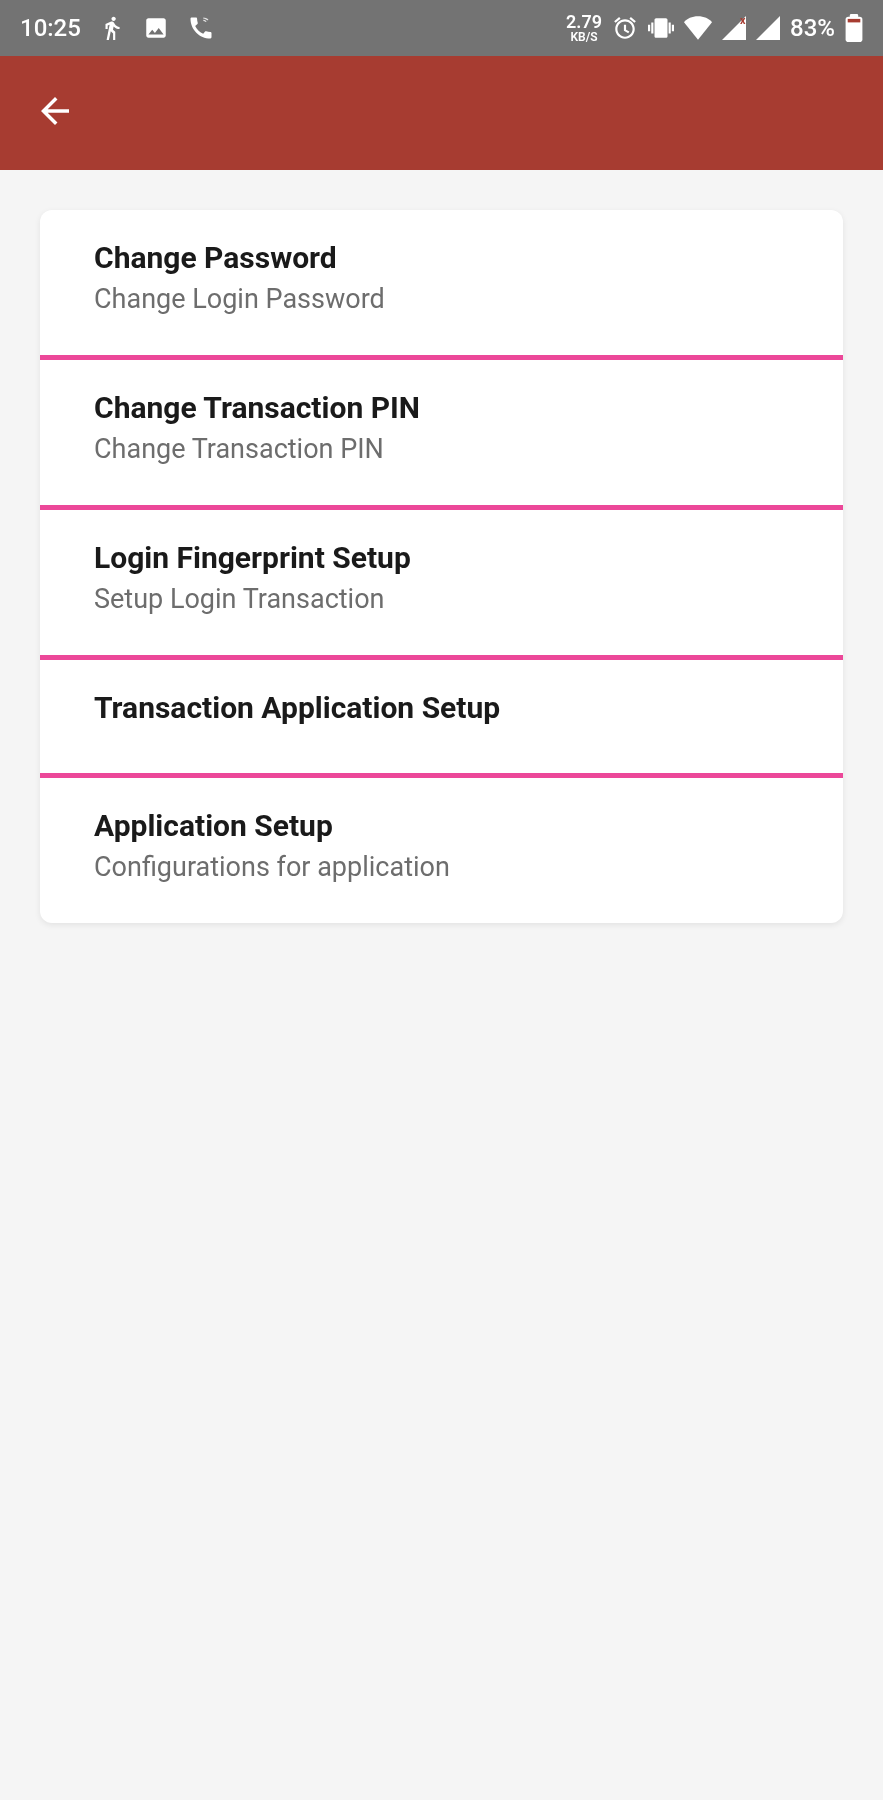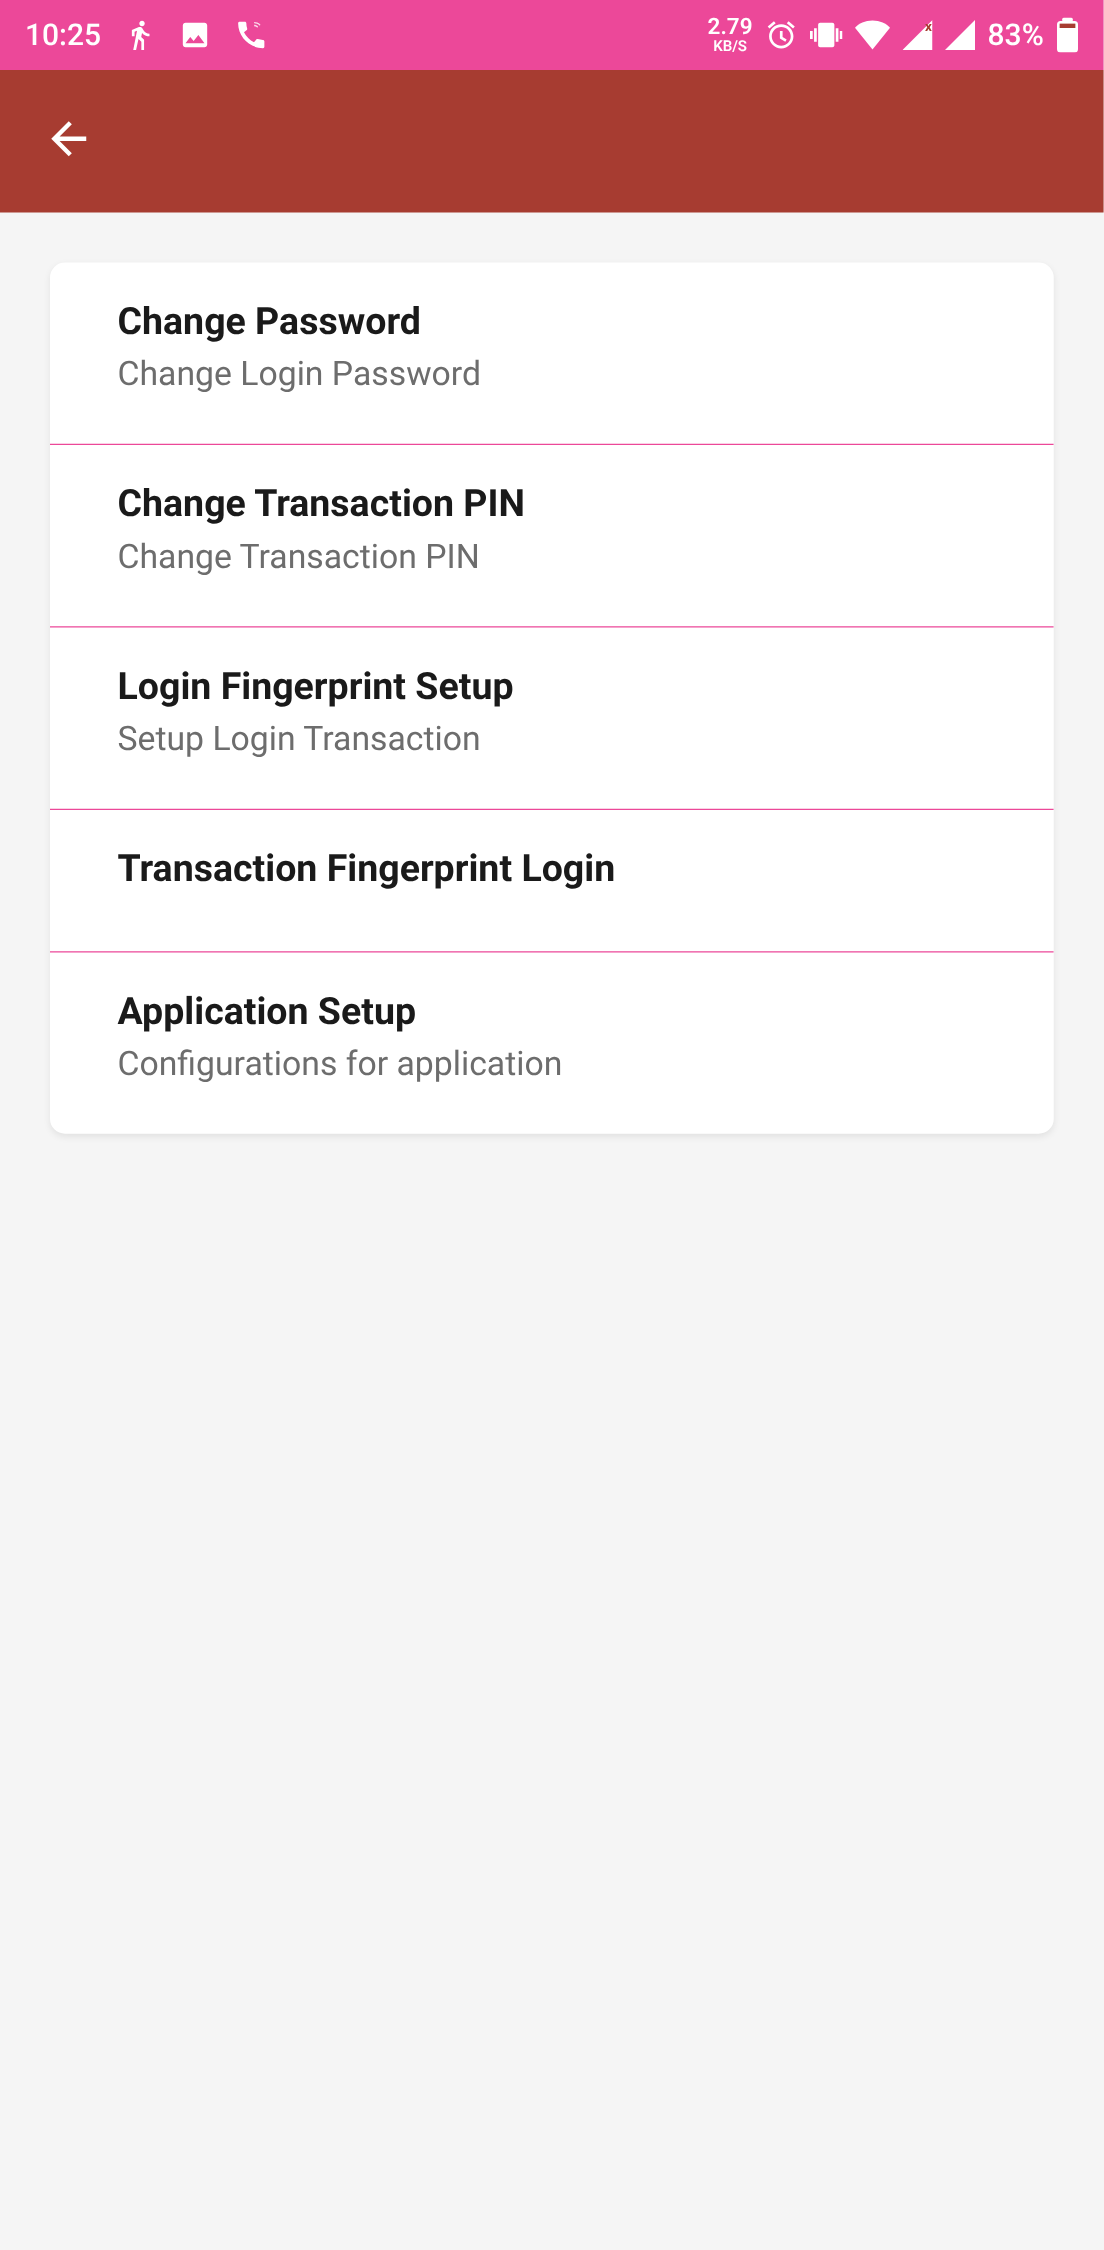--- a/index.html
+++ b/index.html
@@ -10,21 +10,21 @@
     
     body {
       font-family: -apple-system, BlinkMacSystemFont, 'Segoe UI', Roboto, Arial, sans-serif;
       background-color: #f5f5f5;
       width: 883px;
       height: 1800px;
       overflow: hidden;
     }
     
     .status-bar {
-      background-color: #ec4899;
+      background-color: #737373;
       color: white;
       height: 56px;
       display: flex;
       align-items: center;
       justify-content: space-between;
       padding: 0 20px;
       font-size: 24px;
       font-weight: 500;
     }
     
@@ -101,21 +101,21 @@
     
     .settings-card {
       background-color: white;
       border-radius: 12px;
       box-shadow: 0 2px 6px rgba(0,0,0,0.08);
       overflow: hidden;
     }
     
     .list-item {
       padding: 30px 54px 40px 54px;
-      border-bottom: 1px solid #ec4899;
+      border-bottom: 5px solid #ec4899;
       cursor: pointer;
     }
     
     .list-item:last-child {
       border-bottom: none;
     }
     
     .list-item-title {
       font-size: 30px;
       font-weight: 700;
@@ -216,21 +216,21 @@
       <div class="list-item-title">Change Transaction PIN</div>
       <div class="list-item-subtitle">Change Transaction PIN</div>
     </div>
 
     <div class="list-item">
       <div class="list-item-title">Login Fingerprint Setup</div>
       <div class="list-item-subtitle">Setup Login Transaction</div>
     </div>
 
     <div class="list-item">
-      <div class="list-item-title">Transaction Fingerprint Login</div>
+      <div class="list-item-title">Transaction Application Setup</div>
     </div>
 
     <div class="list-item">
       <div class="list-item-title">Application Setup</div>
       <div class="list-item-subtitle">Configurations for application</div>
     </div>
 
   </div>
 </div>
 

